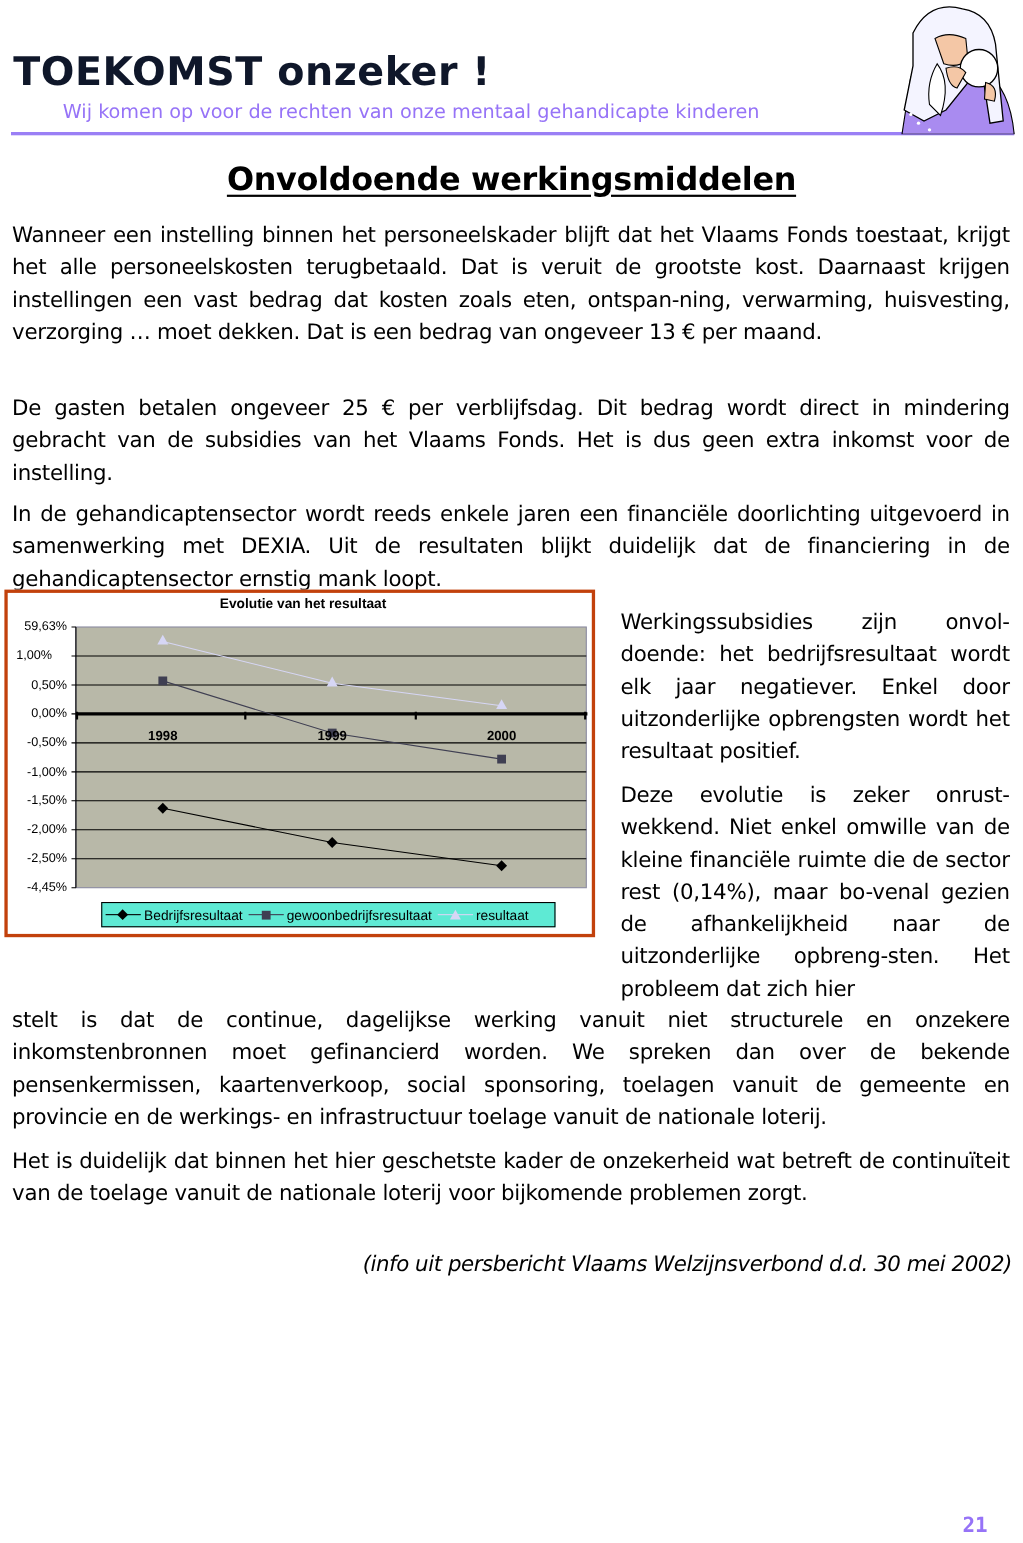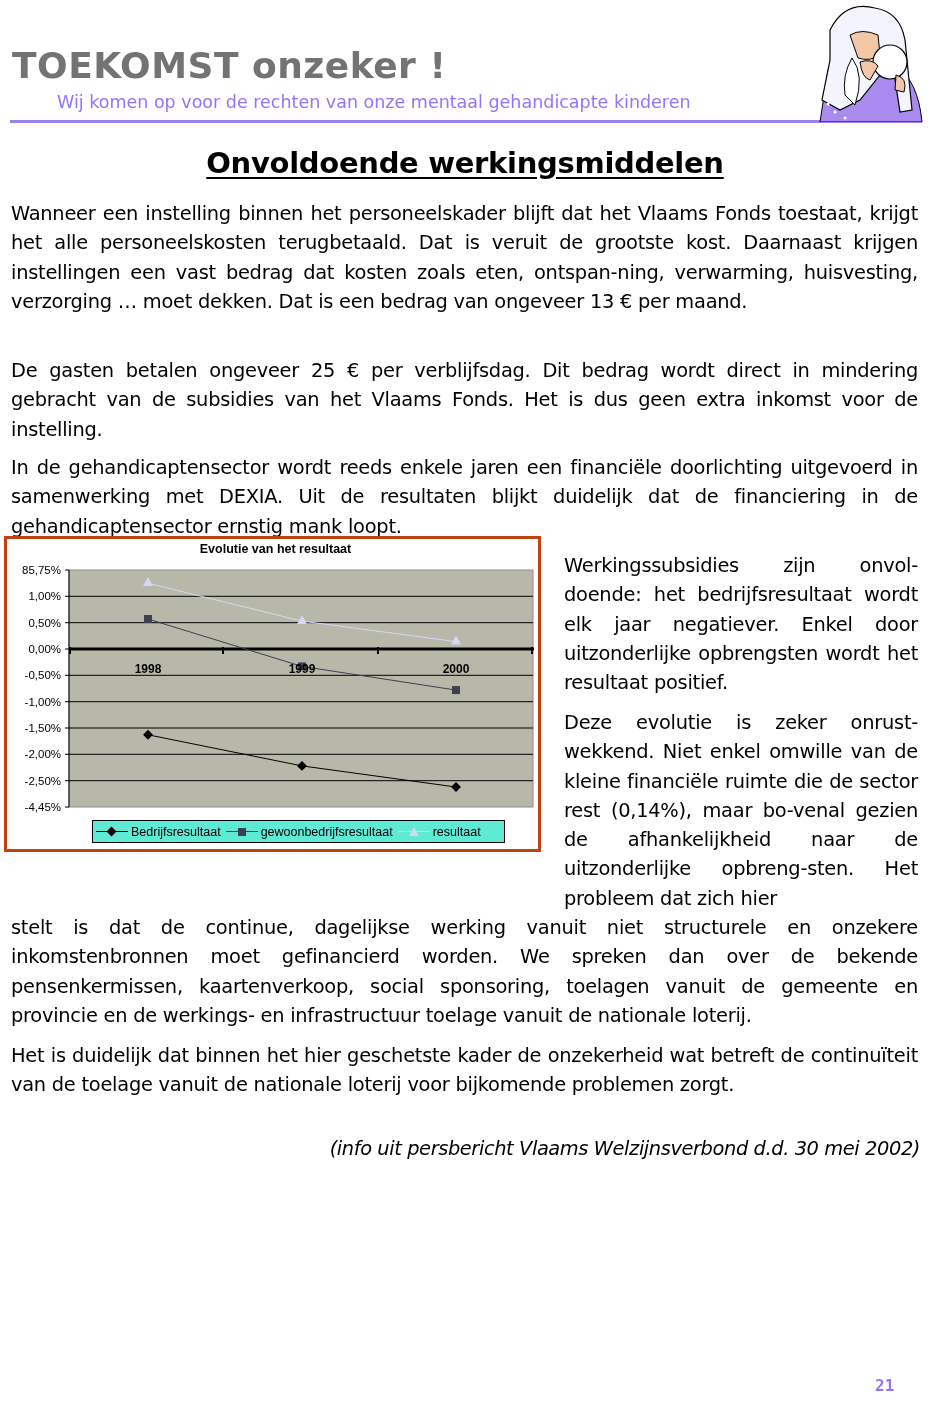--- a/index.html
+++ b/index.html
@@ -2,21 +2,21 @@
 <html><head>
 <meta charset="utf-8">
 <style>
   * { box-sizing: border-box; margin: 0; padding: 0; }
   html, body { width: 930px; height: 1403px; background: #ffffff; overflow: hidden; }
   body { position: relative; font-family: "DejaVu Sans", sans-serif; color: #000; }
 
   .header-title {
     position: absolute; left: 12px; top: 44px;
     font-family: "DejaVu Sans", sans-serif; font-weight: bold;
-    font-size: 36px; letter-spacing: 0.5px; color: #737373;
+    font-size: 36px; letter-spacing: 0.5px; color: #0f172a;
     line-height: 44px;
   }
   .header-sub {
     position: absolute; left: 21px; top: 91px;
     font-family: "DejaVu Sans", sans-serif; font-size: 17.5px;
     color: #9673F7; line-height: 22px; margin-left: 36px;
   }
   .header-rule {
     position: absolute; left: 10px; top: 120px; width: 912px; height: 3px;
     background: #9A7FF5;
@@ -37,21 +37,21 @@
     line-height: 29.3px; text-align: justify; letter-spacing: -0.25px;
   }
   .para-narrow { left: 564px; width: 354px; }
   .citation {
     position: absolute; right: 10px; top: 1137px;
     font-family: "DejaVu Sans", sans-serif; font-style: italic; font-size: 19.4px;
     letter-spacing: -0.4px;
   }
   .page-num {
     position: absolute; left: 875px; top: 1376px;
-    font-family: "DejaVu Sans Mono", monospace; font-weight: bold; font-size: 16px;
+    font-family: "DejaVu Sans Mono", monospace; font-weight: bold; font-size: 19px;
     color: #9673F7;
   }
 
   .chart-box {
     position: absolute; left: 4px; top: 536px; width: 537px; height: 316px;
     border: 3px solid #c2410c; background: #fff;
   }
   .chart-box svg { position: absolute; left: 0; top: 0; }
   .chart-title {
     position: absolute; left: 0; top: 3px; width: 537px; text-align: center;
@@ -169,22 +169,22 @@
     <rect x="445" y="147.1" width="8" height="8" fill="#3F3F52"></rect>
 
     <polyline points="141,195.8 295,226.9 449,248" fill="none" stroke="#000" stroke-width="1"></polyline>
     <rect x="137.5" y="192.3" width="7" height="7" fill="#000" transform="rotate(45 141 195.8)"></rect>
     <rect x="291.5" y="223.4" width="7" height="7" fill="#000" transform="rotate(45 295 226.9)"></rect>
     <rect x="445.5" y="244.5" width="7" height="7" fill="#000" transform="rotate(45 449 248)"></rect>
   </svg>
 
   <div class="chart-title">Evolutie van het resultaat</div>
 
-  <div class="ytick" style="top:25px;">85,75%</div>
-  <div class="ytick" style="top:51px;">1,00%</div>
+  <div class="ytick" style="top:25px;">59,63%</div>
+  <div class="ytick" style="top:51px;text-align:center;">1,00%</div>
   <div class="ytick" style="top:78px;">0,50%</div>
   <div class="ytick" style="top:104px;">0,00%</div>
   <div class="ytick" style="top:130px;">-0,50%</div>
   <div class="ytick" style="top:157px;">-1,00%</div>
   <div class="ytick" style="top:183px;">-1,50%</div>
   <div class="ytick" style="top:209px;">-2,00%</div>
   <div class="ytick" style="top:236px;">-2,50%</div>
   <div class="ytick" style="top:262px;">-4,45%</div>
 
   <div class="xtick" style="left:111px; top:123px;">1998</div>

